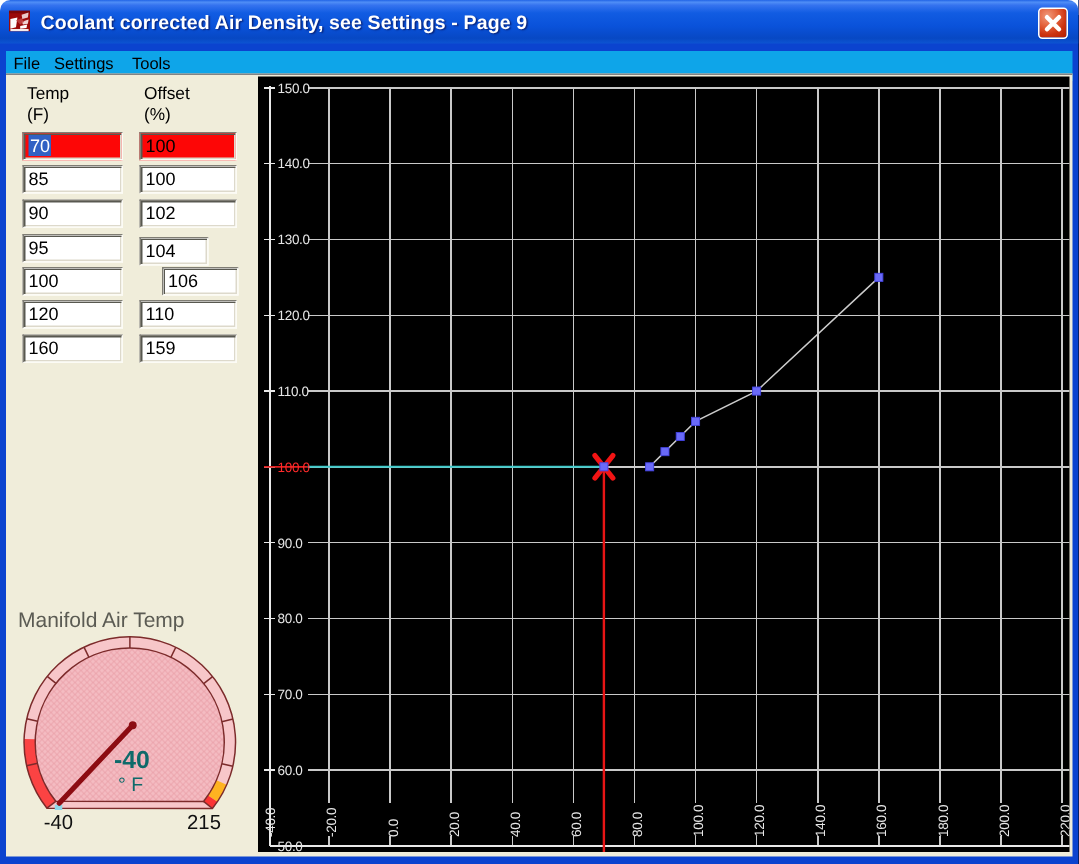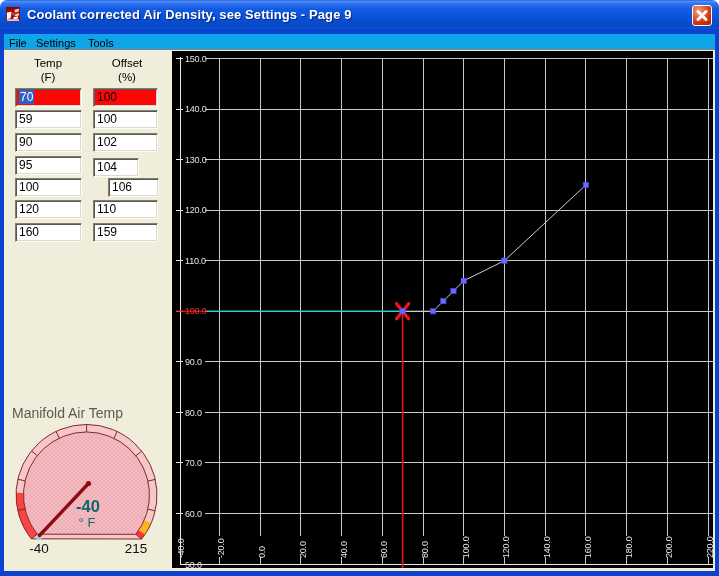--- a/index.html
+++ b/index.html
@@ -10,21 +10,21 @@
 #title{position:absolute;left:27px;top:6.5px;color:#fff;font-size:13px;font-weight:bold;
 text-shadow:1px 1px 1px rgba(10,20,90,.75);letter-spacing:0.1px}
 #icon{position:absolute;left:6px;top:7px;width:14px;height:14px}
 #close{position:absolute;left:692px;top:5px;width:20px;height:21px;border:1px solid #fff;border-radius:3px;
 background:radial-gradient(circle at 30% 25%,#f09a7c 0%,#e4633d 35%,#cc3310 65%,#b01c00 100%)}
 #close svg{position:absolute;left:0;top:0}
 #menubar{position:absolute;left:4px;top:34px;width:711px;height:20px;background:#0ea5e9;font-size:11px;color:#000}
 #menubar span{position:absolute;top:3px}
 #client{position:absolute;left:4px;top:49px;width:711px;height:522px;background:#f0edda;border-top:1px solid #838383}
 #chart{position:absolute;left:168px;top:1px;width:541px;height:517px;background:#000}
-.hdr{position:absolute;font-size:11.5px;color:#000;text-align:center}
+.hdr{position:absolute;font-size:11.5px;color:#000;}
 .cell{position:absolute;height:19px;background:#fff;font-size:12px;color:#000;line-height:15px;
 padding:1px 16px 0 3px;border:1px solid;border-color:#7f7d74 #fcfbf5 #fcfbf5 #7f7d74;
 box-shadow:inset 1px 1px 0 #585850,inset -1px -1px 0 #ddd9cb}
 .cell.red{background:#fd0606}
 .sel{background:#3161c4;color:#fff;padding:0 1px}
 #gtitle{position:absolute;left:8px;top:355px;width:158px;text-align:left;font-size:14px;color:#5b5b53}
 #gauge{position:absolute;left:6px;top:353px;width:155px;height:155px}
 </style></head><body>
 <div id="corners"></div>
 <div id="win">
@@ -54,21 +54,21 @@
       <span style="left:32px">Settings</span>
       <span style="left:84px">Tools</span>
     </div>
 <div id="client">
 <div class="hdr" style="left:14px;top:7px;width:60px">Temp</div>
 <div class="hdr" style="left:14px;top:21px;width:60px">(F)</div>
 <div class="hdr" style="left:92px;top:7px;width:62px">Offset</div>
 <div class="hdr" style="left:92px;top:21px;width:62px">(%)</div>
 <div class="cell red" style="left:11px;top:38px;width:67px"><span class="sel">70</span></div>
 <div class="cell red" style="left:89px;top:38px;width:65px">100</div>
-<div class="cell" style="left:11px;top:60px;width:67px">59</div>
+<div class="cell" style="left:11px;top:60px;width:67px">85</div>
 <div class="cell" style="left:89px;top:60px;width:65px">100</div>
 <div class="cell" style="left:11px;top:83px;width:67px">90</div>
 <div class="cell" style="left:89px;top:83px;width:65px">102</div>
 <div class="cell" style="left:11px;top:106px;width:67px">95</div>
 <div class="cell" style="left:89px;top:108px;width:46px">104</div>
 <div class="cell" style="left:11px;top:128px;width:67px">100</div>
 <div class="cell" style="left:104px;top:128px;width:51px">106</div>
 <div class="cell" style="left:11px;top:150px;width:67px">120</div>
 <div class="cell" style="left:89px;top:150px;width:65px">110</div>
 <div class="cell" style="left:11px;top:173px;width:67px">160</div>

